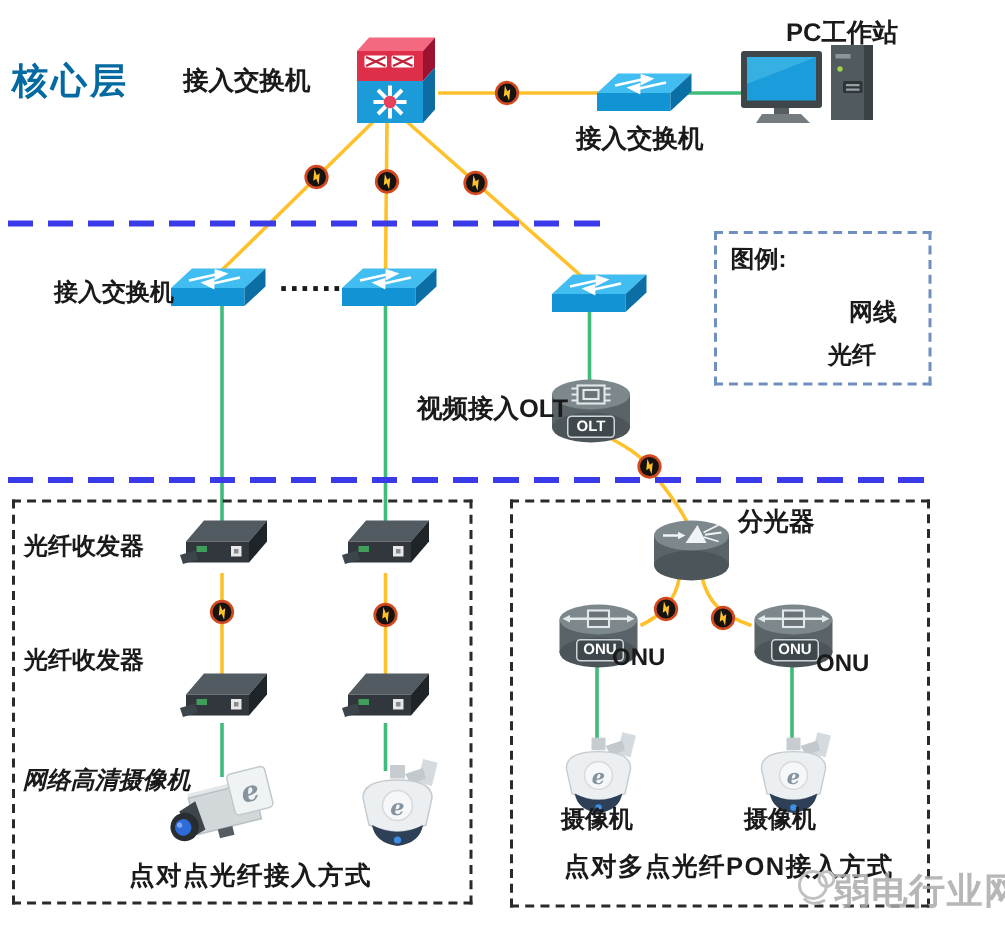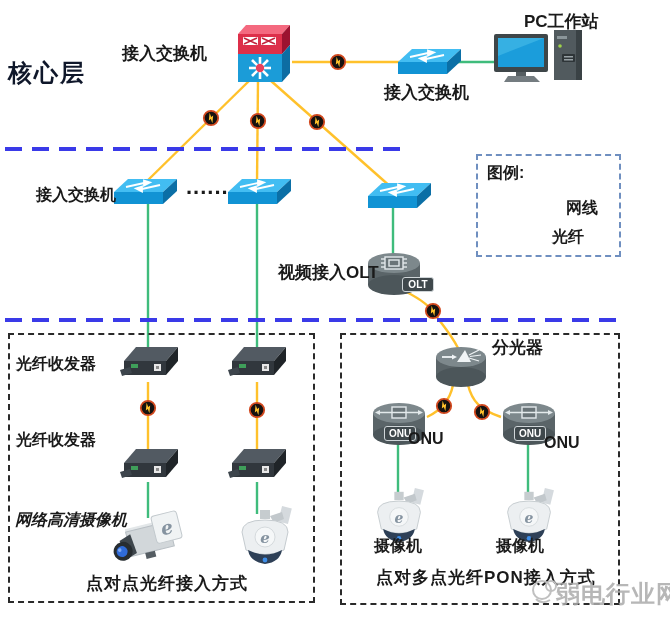--- a/index.html
+++ b/index.html
@@ -2,21 +2,21 @@
 <html><head>
 <meta charset="utf-8">
 <style>
   html,body{margin:0;padding:0;background:#fff;}
   .canvas{
     position:relative;width:670px;height:619px;background:#ffffff;
     font-family:"Liberation Sans",sans-serif;overflow:hidden;
   }
   .abs{position:absolute;}
   .lbl{position:absolute;color:#1a1a1a;font-weight:bold;white-space:nowrap;}
-  .layer-lbl{color:#0f172a;font-size:24px;letter-spacing:2px;margin-top:19px;}
+  .layer-lbl{color:#0369a1;font-size:24px;letter-spacing:2px;}
   .node-lbl{font-size:17px;}
   .small-lbl{font-size:16px;}
   .caption-lbl{font-size:17px;letter-spacing:1px;}
   .dots{font-size:22px;letter-spacing:1px;}
   .legend-box{
     position:absolute;left:476px;top:154px;width:141px;height:99px;
     border:2px dashed #6f8fc0;background:#fff;
   }
   .p2p-box{
     position:absolute;left:8px;top:333px;width:303px;height:266px;
@@ -202,21 +202,21 @@
         <rect x="22" y="8" width="10" height="6"></rect>
         <line x1="14" y1="7" x2="18" y2="7"></line>
           <line x1="14" y1="11" x2="18" y2="11"></line>
           <line x1="14" y1="15" x2="18" y2="15"></line>
         <line x1="36" y1="7" x2="40" y2="7"></line>
           <line x1="36" y1="11" x2="40" y2="11"></line>
           <line x1="36" y1="15" x2="40" y2="15"></line>
       </g>
     </svg>
   </div>
-  <span class="badge" style="left:378px;top:277px;width:30px;height:13px;margin-left:24px;">OLT</span>
+  <span class="badge" style="left:378px;top:277px;width:30px;height:13px;">OLT</span>
 
   <div class="abs" style="left:435px;top:346px;">
     <svg width="52" height="42" viewBox="0 0 52 42">
       <rect x="1" y="11" width="50" height="20" fill="#5a6468"></rect>
       <ellipse cx="26" cy="31" rx="25" ry="10" fill="#4c565a"></ellipse>
       <ellipse cx="26" cy="11" rx="25" ry="10" fill="#7d888c"></ellipse>
       <g stroke="#f0f4f6" stroke-width="1.8" fill="none">
         <line x1="7" y1="11" x2="17" y2="11"></line>
       </g>
       <polygon points="17,8.5 22,11 17,13.5" fill="#f0f4f6"></polygon>

